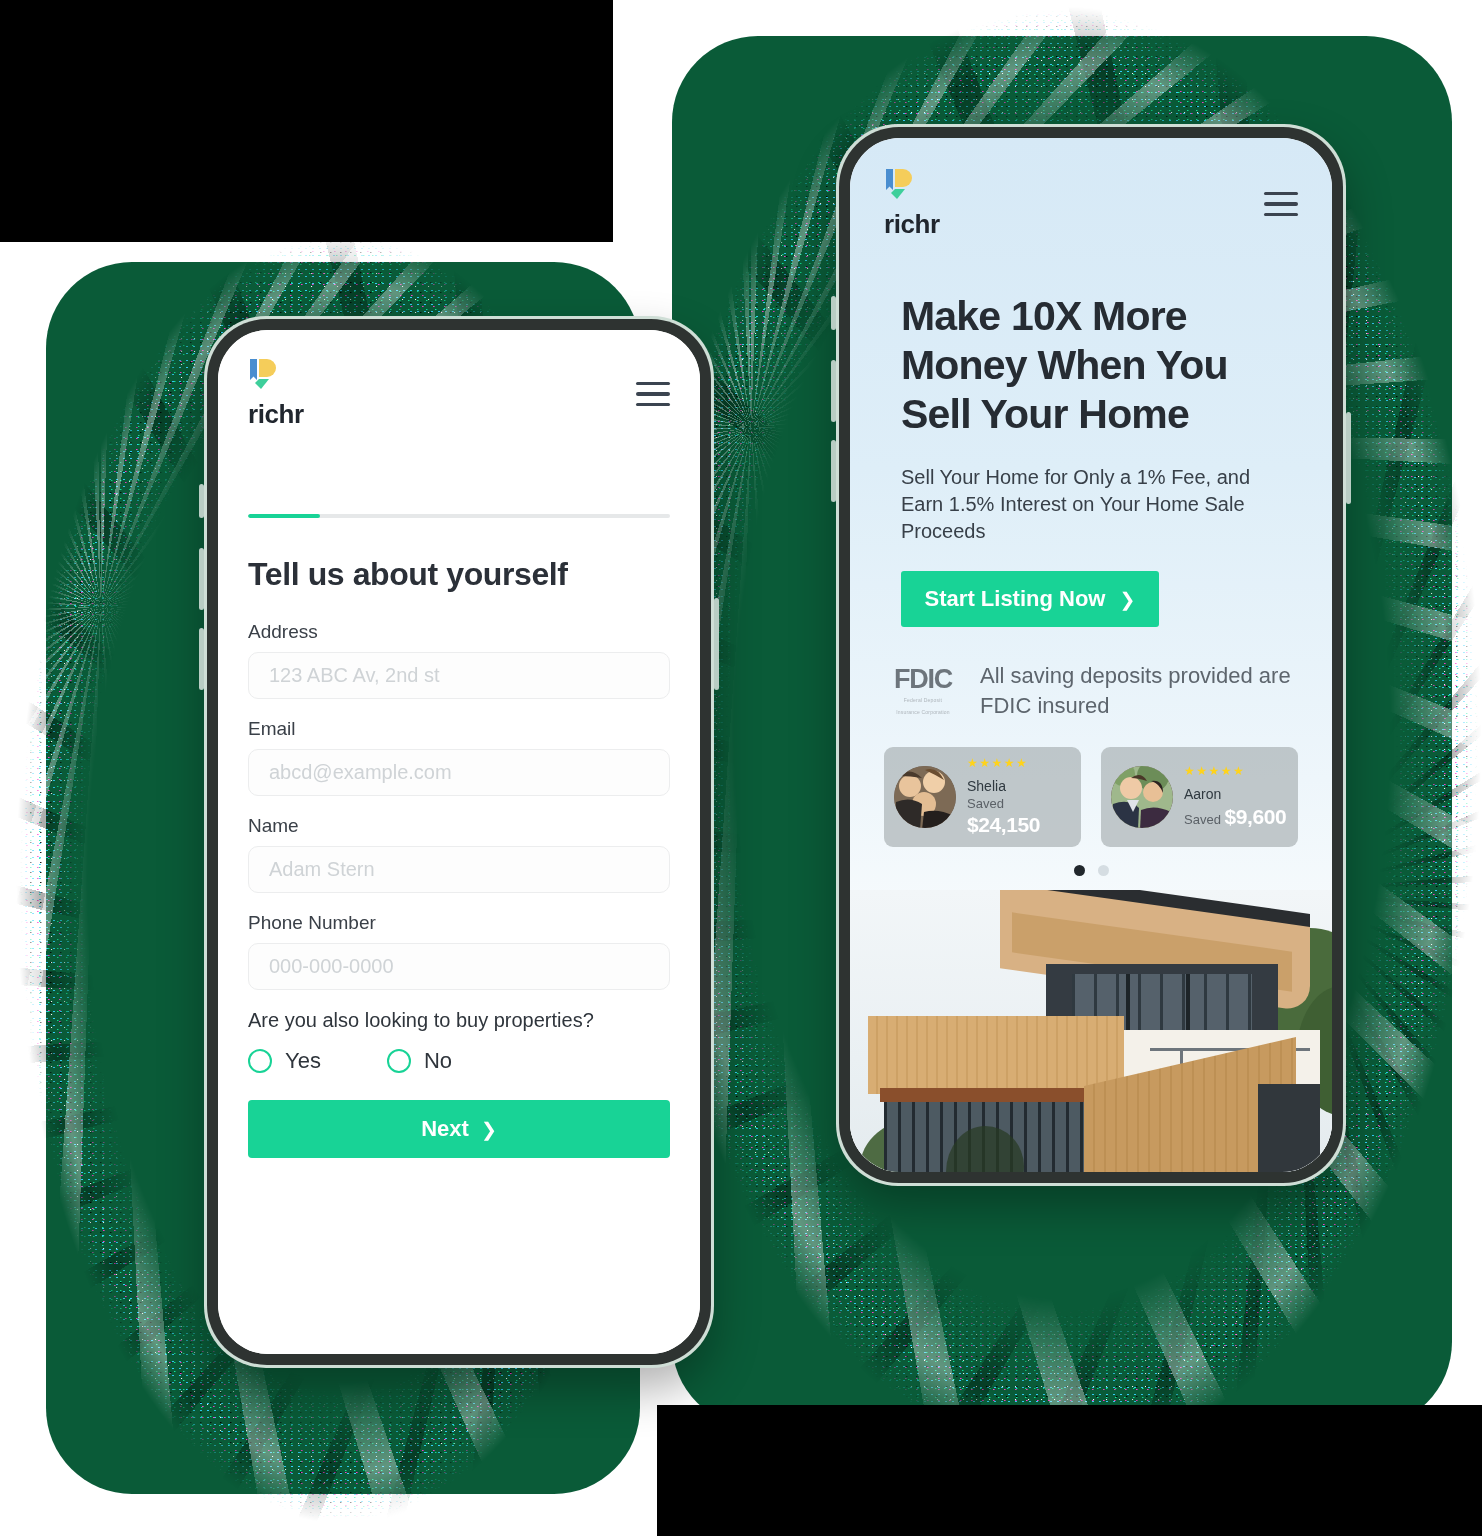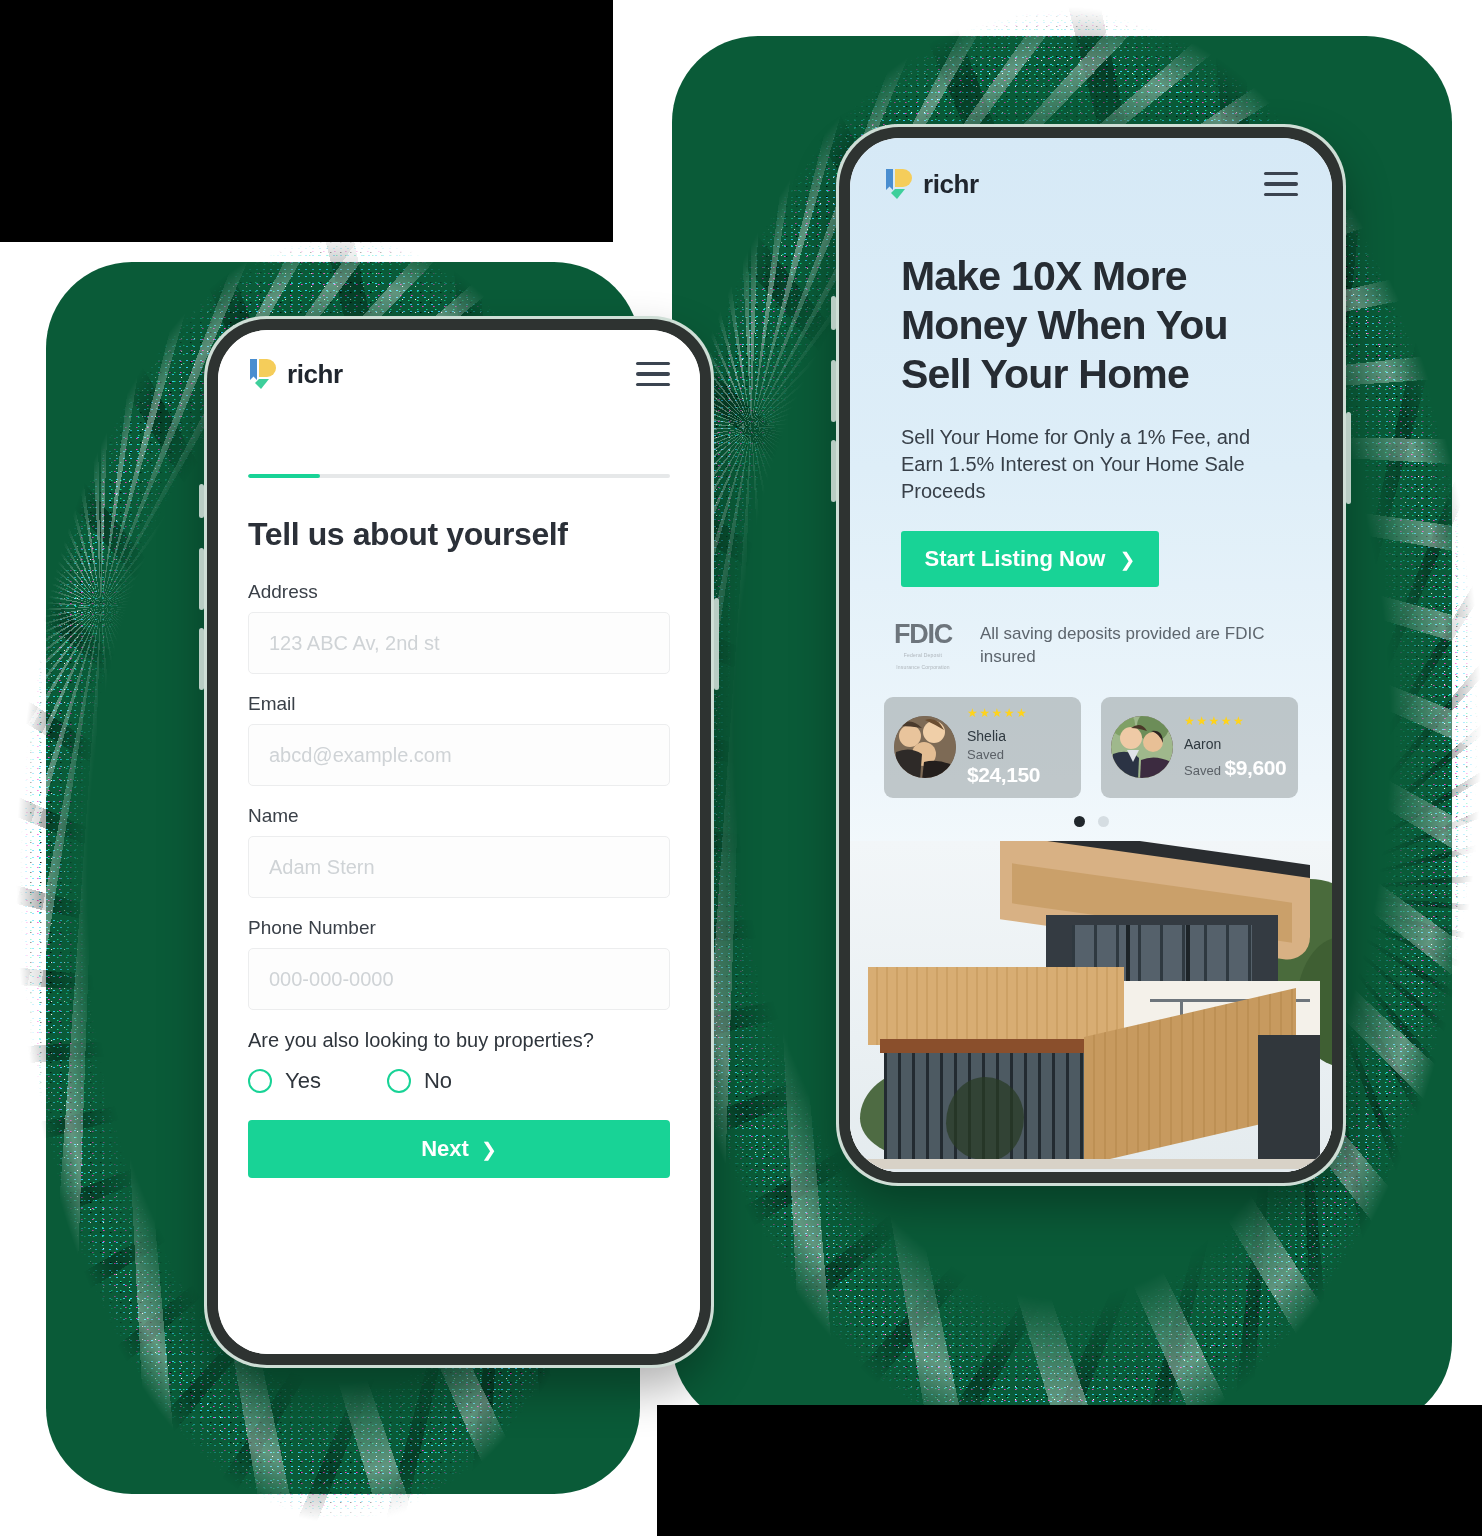--- a/index.html
+++ b/index.html
@@ -45,34 +45,34 @@
          box-shadow:0 22px 46px rgba(0,0,0,.30);}
   .phone-bezel{width:100%;height:100%;border-radius:60px;background:#2e3331;padding:11px;box-sizing:border-box;}
   .screen{width:100%;height:100%;border-radius:50px;overflow:hidden;background:#fff;position:relative;}
 
   .sidebtn{position:absolute;background:#b9cdc4;border-radius:3px;}
 
   
   #phone-left{left:204px;top:316px;width:510px;height:1052px;}
   .form-screen{position:absolute;inset:0;background:#ffffff;display:flex;flex-direction:column;}
   .app-top{display:flex;align-items:center;justify-content:space-between;padding:28px 30px 0 30px;}
-  .brand{display:flex;align-items:center;gap:9px;}
+  .brand{display:flex;align-items:flex-start;gap:9px;flex-direction:column;}
   .logo{width:30px;height:32px;position:relative;flex:none;}
   .hamb{width:34px;height:24px;display:flex;flex-direction:column;justify-content:space-between;cursor:pointer;}
   .hamb i{display:block;height:3.4px;background:#3b4450;border-radius:2px;}
   .brandtxt{font-size:26px;font-weight:700;color:#20262e;letter-spacing:-.4px;}
 
   .progress-wrap{margin:84px 30px 0 30px;height:4px;background:#e6e8e9;border-radius:3px;overflow:hidden;}
   .progress-fill{height:100%;background:#18d396;border-radius:3px;}
 
   .form-body{padding:4px 30px;}
   .form-title{font-size:32px;font-weight:700;color:#2b3038;margin:34px 0 28px 0;letter-spacing:-.4px;}
   .field{margin-bottom:19px;}
   .field-label{font-size:19px;color:#3a4048;margin-bottom:9px;}
-  .field-input{height:62px;border:1px solid #ecedee;border-radius:5px;background:#fdfdfd;
+  .field-input{height:47px;border:1px solid #ecedee;border-radius:10px;background:#fdfdfd;
                display:flex;align-items:center;padding:0 20px;box-sizing:border-box;
                font-size:20px;color:#cfd3d6;}
   .q-label{font-size:20px;color:#2f353c;margin:14px 0 16px 0;}
   .radios{display:flex;align-items:center;gap:66px;margin-bottom:26px;}
   .radio-opt{display:flex;align-items:center;gap:13px;cursor:pointer;}
   .radio-dot{width:24px;height:24px;border:2.6px solid #18d396;border-radius:50%;box-sizing:border-box;}
   .radio-txt{font-size:22px;color:#2f353c;}
   .next-btn{height:58px;background:#18d396;border-radius:4px;display:flex;align-items:center;
             justify-content:center;gap:12px;color:#fff;font-size:22px;font-weight:700;cursor:pointer;}
   .chev{font-size:19px;font-weight:700;}
@@ -84,21 +84,21 @@
   .hero-top{display:flex;align-items:center;justify-content:space-between;padding:30px 34px 0 34px;}
   .hero-copy{padding:0 51px;}
   .hero-h1{font-size:41px;line-height:1.19;font-weight:700;color:#262c33;margin:52px 0 0 0;letter-spacing:-.8px;}
   .hero-sub{font-size:20px;line-height:1.35;color:#384049;margin:26px 0 0 0;}
   .cta{margin-top:26px;height:56px;width:258px;background:#18d396;border-radius:3px;
        display:flex;align-items:center;justify-content:center;gap:14px;color:#fff;font-size:22px;font-weight:700;cursor:pointer;}
   .fdic-row{display:flex;align-items:center;gap:18px;padding:0 34px;margin-top:34px;}
   .fdic-mark{width:78px;flex:none;text-align:center;}
   .fdic-word{font-size:27px;font-weight:700;color:#6d757c;letter-spacing:-1.2px;line-height:1;}
   .fdic-fine{font-size:5px;color:#aeb5bb;line-height:1.5;margin-top:4px;letter-spacing:.2px;}
-  .fdic-text{font-size:17px;line-height:1.35;color:#5d656d;}
+  .fdic-text{font-size:22px;line-height:1.35;color:#5d656d;}
 
   .cards{display:flex;gap:20px;padding:0 34px;margin-top:26px;}
   .tcard{flex:1;background:rgba(161,170,171,.62);border-radius:9px;padding:10px;display:flex;align-items:center;gap:11px;box-sizing:border-box;}
   .tavatar{width:62px;height:62px;border-radius:50%;flex:none;overflow:hidden;position:relative;background:#6e6257;}
   .tinfo{display:flex;flex-direction:column;gap:2px;min-width:0;}
   .stars{color:#ffd31a;font-size:12px;letter-spacing:1.5px;line-height:1;}
   .tname{font-size:14px;color:#2f3940;line-height:1.1;margin-top:8px;}
   .tsaved{font-size:13px;color:#5b6167;line-height:1.2;}
   .tsaved b{font-size:21px;color:#ffffff;font-weight:700;letter-spacing:-.4px;}
   .dots{display:flex;justify-content:center;gap:13px;margin-top:18px;}

